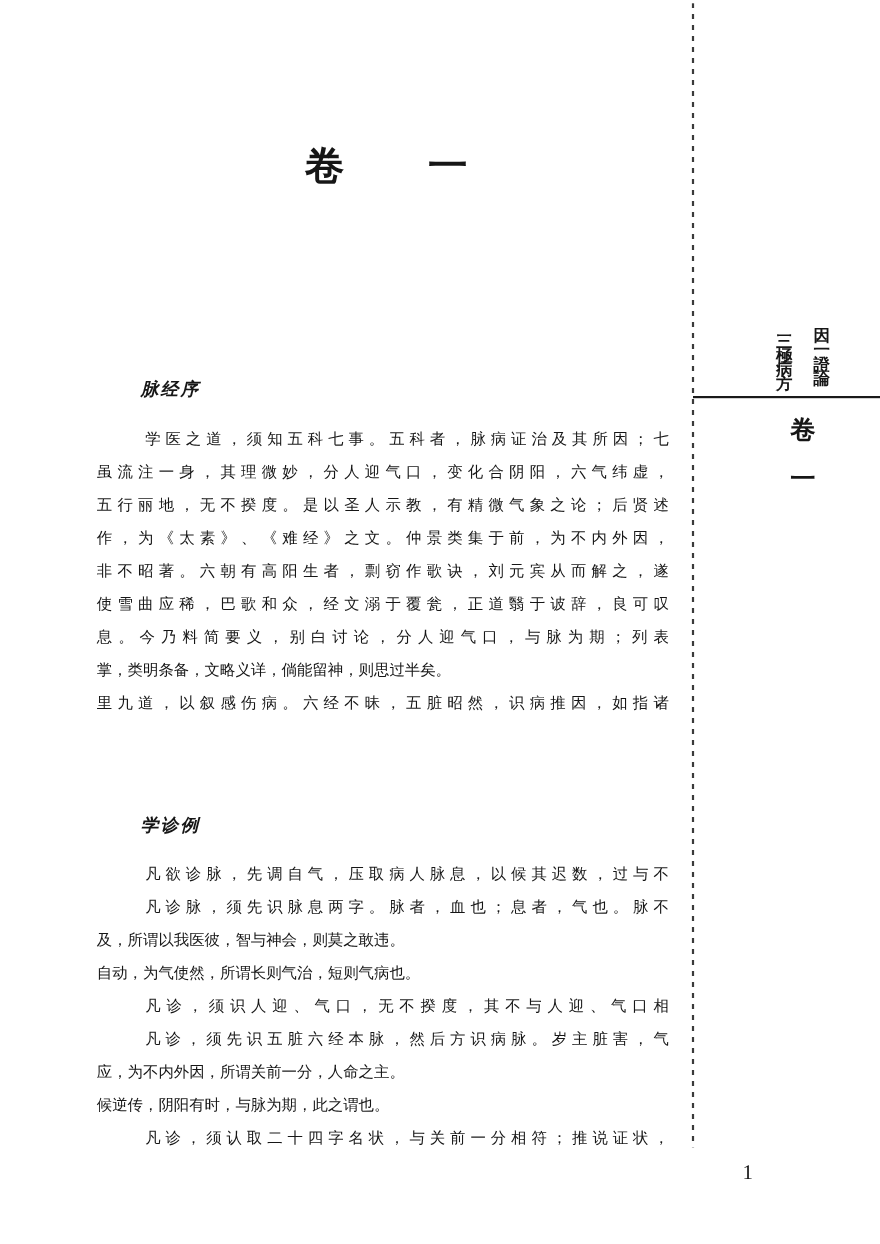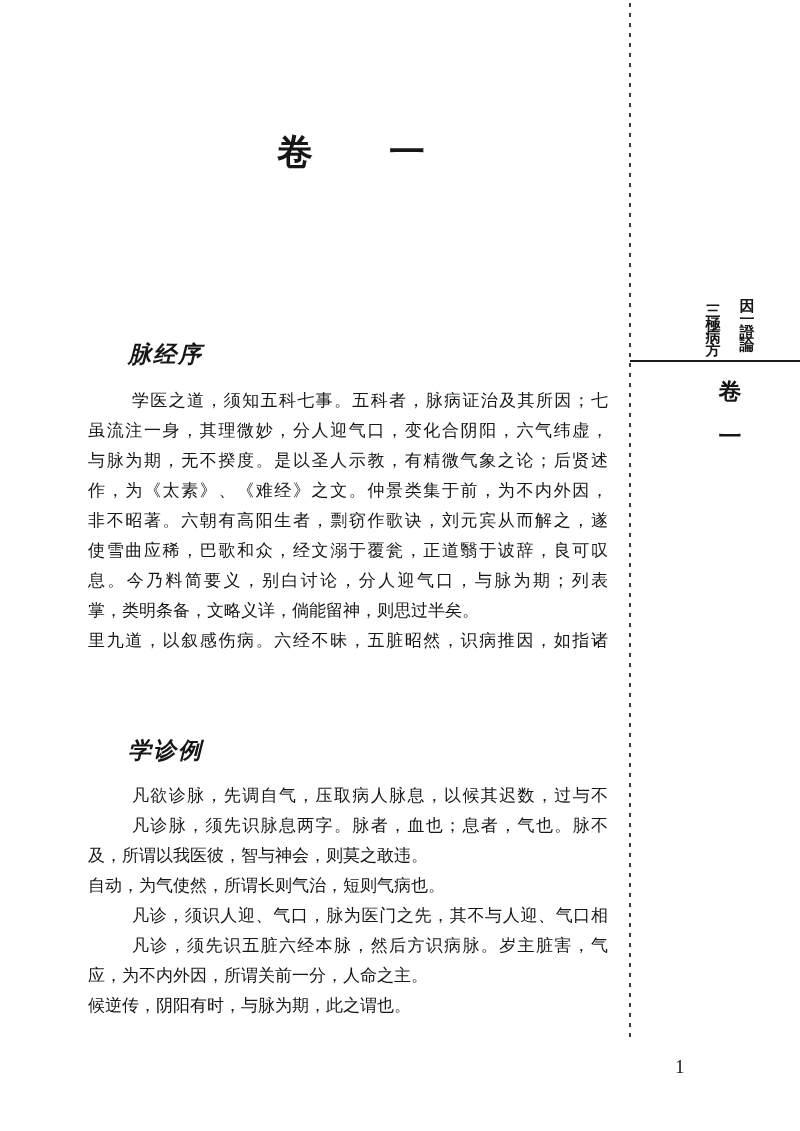--- a/index.html
+++ b/index.html
@@ -16,30 +16,31 @@
   .vol-title{
     position:absolute;left:277px;top:132px;
     display:flex;gap:76px;
     font-family:"DejaVu Sans","Liberation Sans",sans-serif;
     font-weight:bold;font-size:36px;line-height:40px;
     letter-spacing:0;
   }
   
   .sec-head{
     position:absolute;left:128px;
-    font-size:23px;line-height:26px;
+    font-size:16px;line-height:26px;
     font-style:italic;font-weight:600;
     letter-spacing:2px;
+    font-family:Liberation Mono, monospace;
   }
   .sec-head.h1{top:342px;}
   .sec-head.h2{top:738px;}
   
   .body-col{
     position:absolute;left:88px;width:520px;
-    font-size:17px;
+    font-size:14px;
   }
   .body-col.s1{top:386px;}
   .body-col.s2{top:781px;}
   .ln{
     height:30px;line-height:30px;
     white-space:nowrap;
     text-align:justify;text-align-last:justify;
     text-justify:inter-character;
   }
   .ln.fi{padding-left:44px;}
@@ -85,40 +86,41 @@
   <div class="vol-title">
     <span>卷</span>
     <span>一</span>
   </div>
 
   <div class="sec-head h1">脉经序</div>
 
   <div class="body-col s1">
     <div class="ln fi">学医之道，须知五科七事。五科者，脉病证治及其所因；七</div>
     <div class="ln">虽流注一身，其理微妙，分人迎气口，变化合阴阳，六气纬虚，</div>
-    <div class="ln">与脉为期，无不揆度。是以圣人示教，有精微气象之论；后贤述</div>
+    <div class="ln">五行丽地，无不揆度。是以圣人示教，有精微气象之论；后贤述</div>
     <div class="ln">作，为《太素》、《难经》之文。仲景类集于前，为不内外因，</div>
     <div class="ln">非不昭著。六朝有高阳生者，剽窃作歌诀，刘元宾从而解之，遂</div>
     <div class="ln">使雪曲应稀，巴歌和众，经文溺于覆瓮，正道翳于诐辞，良可叹</div>
     <div class="ln">息。今乃料简要义，别白讨论，分人迎气口，与脉为期；列表</div>
     <div class="ln la">掌，类明条备，文略义详，倘能留神，则思过半矣。</div>
     <div class="ln">里九道，以叙感伤病。六经不昧，五脏昭然，识病推因，如指诸</div>
   </div>
 
   <div class="sec-head h2">学诊例</div>
 
   <div class="body-col s2">
     <div class="ln fi">凡欲诊脉，先调自气，压取病人脉息，以候其迟数，过与不</div>
     <div class="ln fi">凡诊脉，须先识脉息两字。脉者，血也；息者，气也。脉不</div>
     <div class="ln la">及，所谓以我医彼，智与神会，则莫之敢违。</div>
     <div class="ln la">自动，为气使然，所谓长则气治，短则气病也。</div>
-    <div class="ln fi">凡诊，须识人迎、气口，脉为医门之先，其不与人迎、气口相</div>
+    <div class="ln fi">凡诊，须识人迎、气口，无不揆度，其不与人迎、气口相</div>
     <div class="ln fi">凡诊，须先识五脏六经本脉，然后方识病脉。岁主脏害，气</div>
     <div class="ln la">应，为不内外因，所谓关前一分，人命之主。</div>
     <div class="ln la">候逆传，阴阳有时，与脉为期，此之谓也。</div>
+    <div class="ln fi">凡诊，须认取二十四字名状，与关前一分相符；推说证状，</div>
   </div>
 
   <div class="dotted-rule"></div>
 
   <div class="seal">
     <div class="seal-col left">
       <div>三</div>
       <div>極</div>
       <div>病</div>
       <div>方</div>

